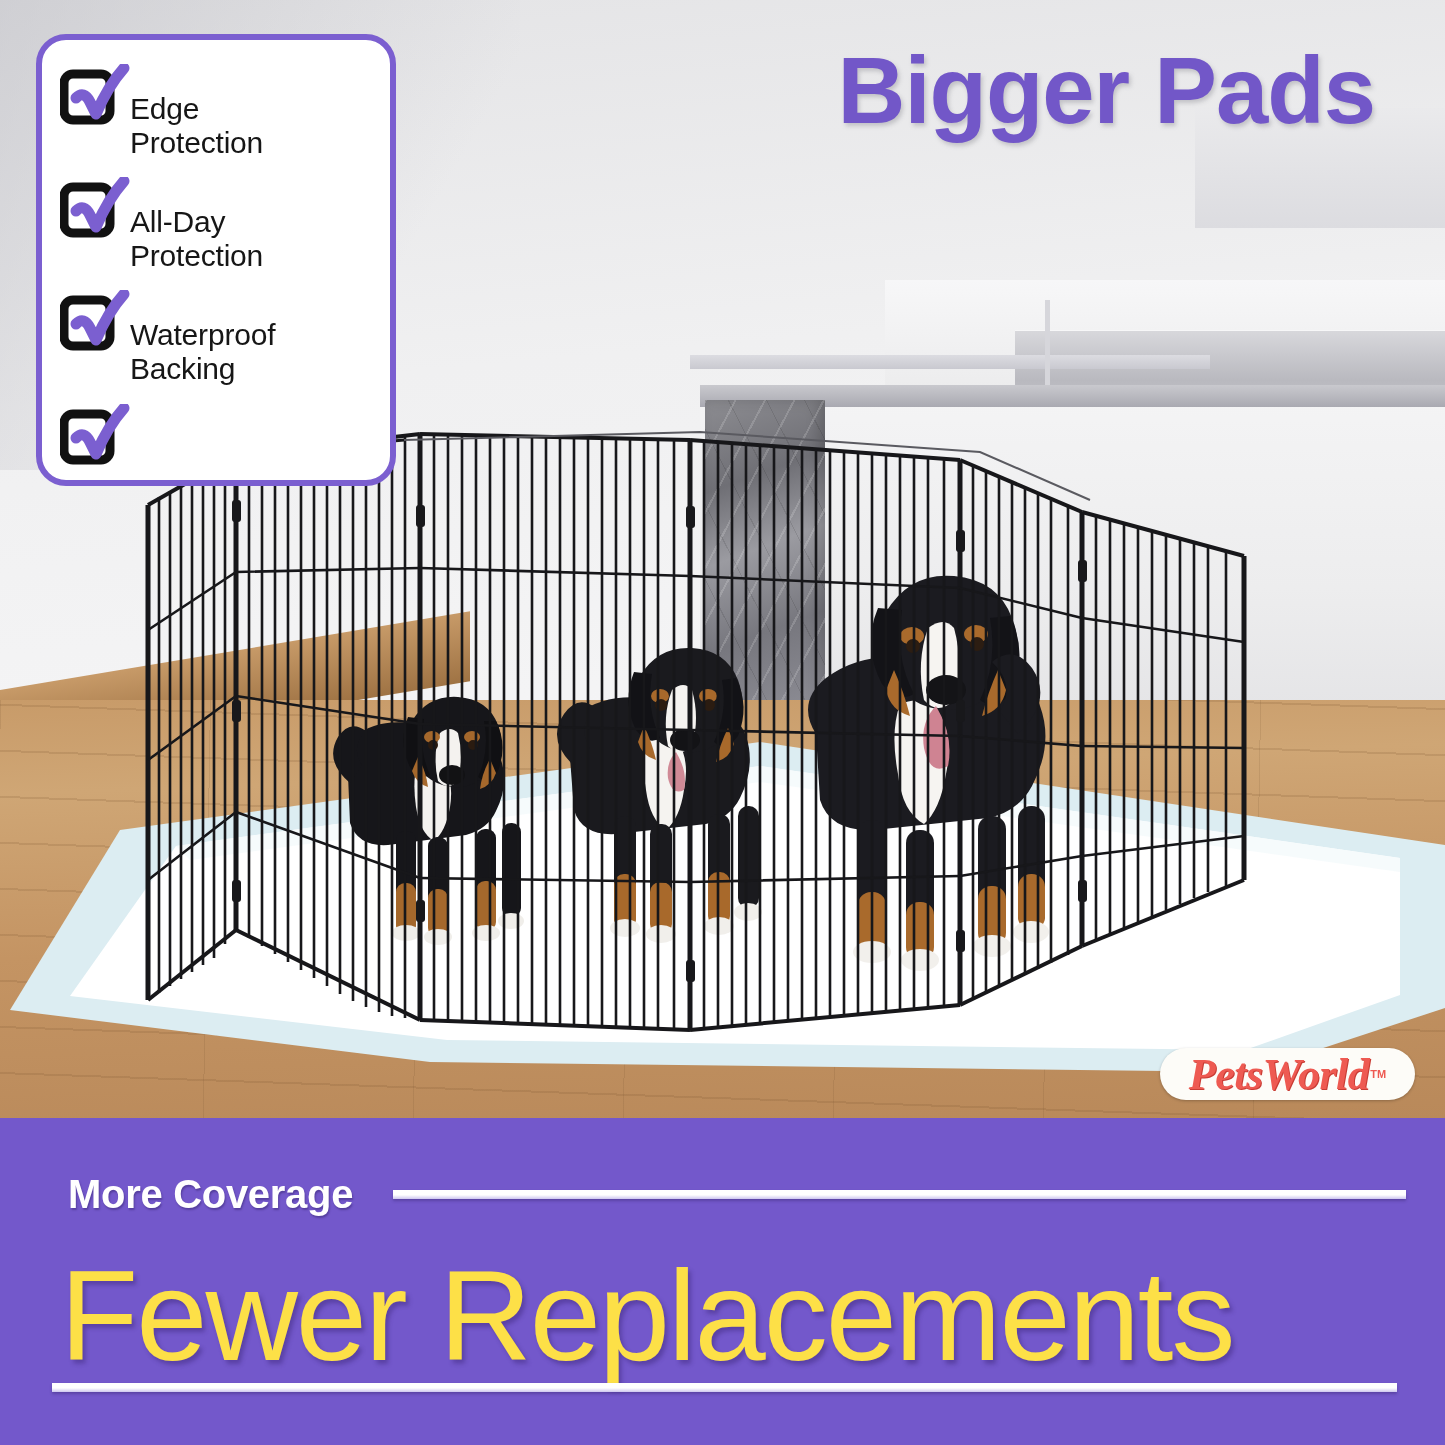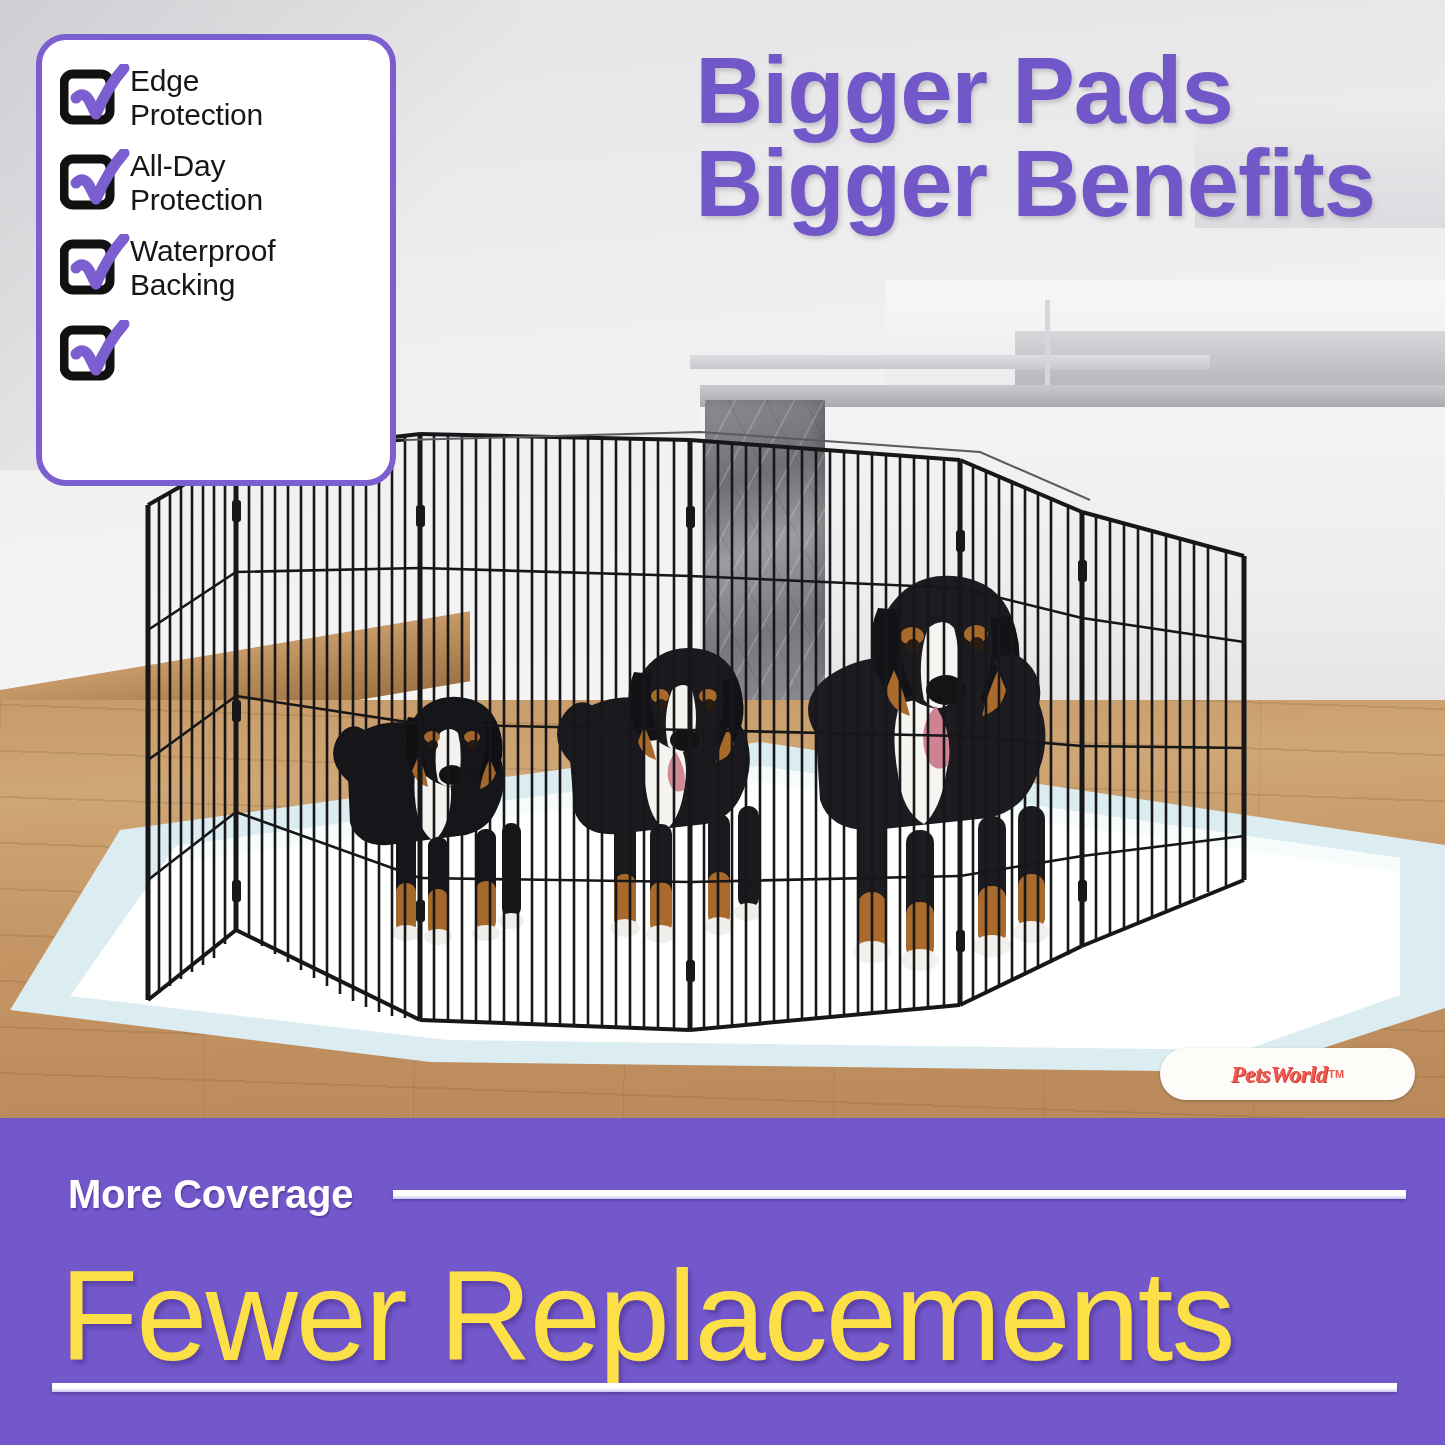--- a/index.html
+++ b/index.html
@@ -74,35 +74,35 @@
   .feature-card{
     position:absolute;left:36px;top:34px;width:360px;height:452px;
     background:#fff;border:6px solid #7B5FD0;border-radius:30px;
     box-sizing:border-box;padding:22px 16px 0 18px;
   }
   .feat-row{display:flex;align-items:flex-start;margin-bottom:16px;}
   .feat-row:last-child{margin-bottom:0;}
   .chk{position:relative;width:70px;height:62px;flex:0 0 70px;margin-top:2px;}
   .chk svg{position:absolute;left:0;top:0;}
   .feat-label{font-size:30px;line-height:1.12;color:#161616;letter-spacing:-.2px;
-    font-family:"Liberation Sans", sans-serif;padding-top:2px;white-space:pre-line;}
+    font-family:"Liberation Sans", sans-serif;padding-top:2px;white-space:pre-line;margin-top:28px;}
 
   
   .headline{position:absolute;right:70px;top:44px;
     font-family:"Liberation Sans", sans-serif;font-weight:bold;
     font-size:94px;line-height:.99;color:#7257C8;letter-spacing:-1px;
     text-shadow:2px 3px 4px rgba(120,120,130,.35);}
   .headline div{display:block;}
 
   
   .logo{position:absolute;left:1160px;top:1048px;width:255px;height:52px;
     background:#fdfcf8;border-radius:26px;display:flex;align-items:center;justify-content:center;
     box-shadow:0 1px 3px rgba(0,0,0,.25);}
   .logo-text{font-family:"Liberation Serif", serif;font-weight:bold;font-style:italic;
-    font-size:24px;color:#ee5a52;letter-spacing:-.5px;
+    font-size:44px;color:#ee5a52;letter-spacing:-.5px;
     text-shadow:1px 1px 0 #c93c34;position:relative;}
   .logo-tm{font-family:"Liberation Sans", sans-serif;font-size:11px;color:#ee5a52;
     vertical-align:super;font-style:normal;font-weight:bold;margin-left:1px;}
 
   
   .banner{position:absolute;left:0;top:1118px;width:1445px;height:327px;background:#7358CB;}
   .more-row{position:absolute;left:68px;top:54px;width:1340px;display:flex;align-items:center;}
   .more-cov{font-family:"Liberation Sans", sans-serif;font-weight:bold;font-size:40px;
     color:#ffffff;letter-spacing:-.3px;white-space:nowrap;
     text-shadow:1px 2px 2px rgba(40,25,90,.4);}
@@ -411,21 +411,20 @@
             <rect x="4" y="10" width="46" height="46" rx="9" ry="9" fill="none" stroke="#111111" stroke-width="9"></rect>
             <path d="M16 34 q8 -8 14 4 l6 12 q12 -28 28 -46" fill="none" stroke="#7B5FD0" stroke-width="11" stroke-linecap="round" stroke-linejoin="round"></path>
           </svg>
         </span>
       </div>
 
     </div>
 
     <div class="headline">
       <div>Bigger Pads</div>
-      <div>Bigger Benefits</div>
     </div>
 
     <div class="logo">
       <span class="logo-text">PetsWorld</span>
         <span class="logo-tm">TM</span>
     </div>
   </div>
 
   <div class="banner">
     <div class="more-row">

